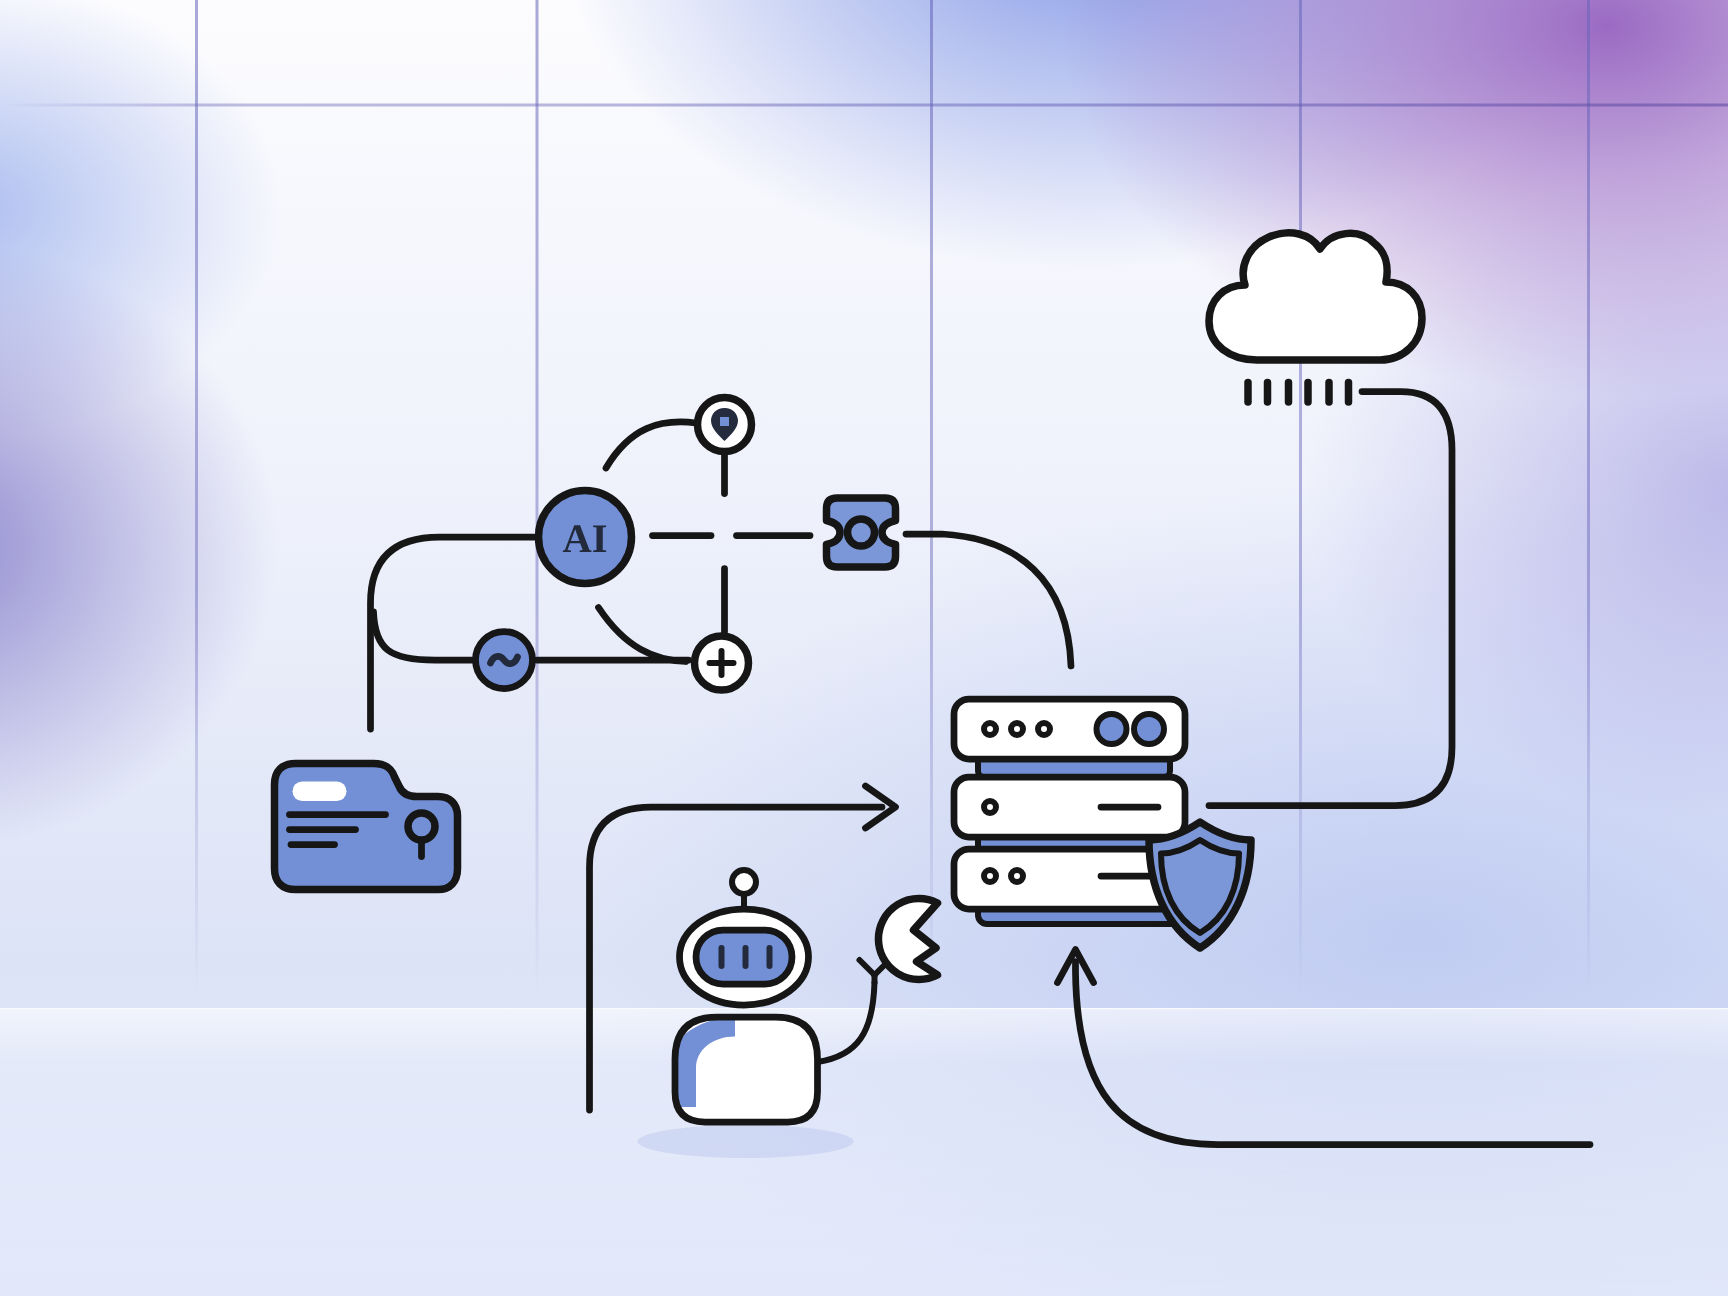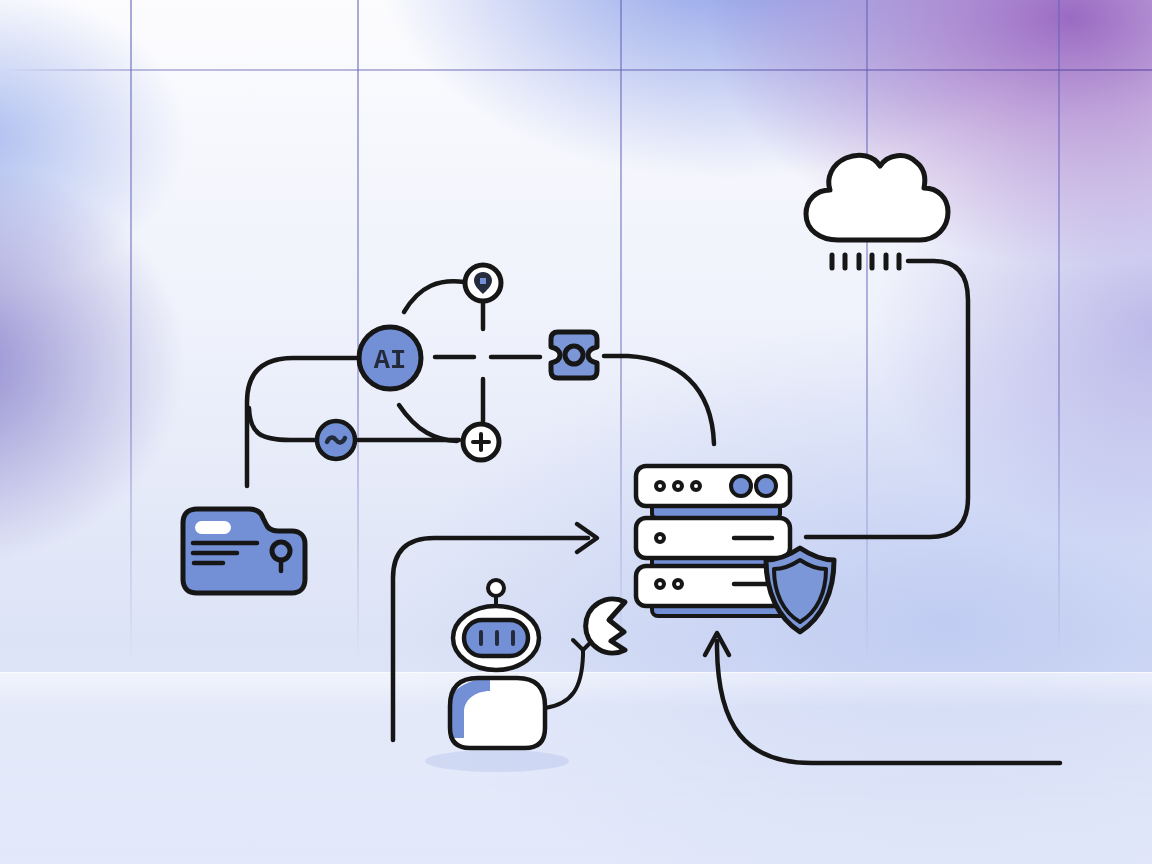--- a/index.html
+++ b/index.html
@@ -1,18 +1,18 @@
 <!DOCTYPE html>
 <html><head>
 <meta charset="utf-8">
 <style>
   html,body{margin:0;padding:0;background:#dfe4f5;}
   #canvas{
     position:relative;width:1152px;height:864px;overflow:hidden;
-    font-family:Liberation Mono, monospace;
+    font-family:Liberation Serif, serif;
     background:
       radial-gradient(560px 380px at 93% 2%,  rgba(146,94,190,0.92), rgba(146,94,190,0) 65%),
       radial-gradient(420px 320px at 101% 38%, rgba(136,126,214,0.50), rgba(136,126,214,0) 70%),
       radial-gradient(520px 340px at 63% -6%, rgba(112,136,226,0.85), rgba(112,136,226,0) 68%),
       radial-gradient(340px 300px at -4% 42%, rgba(134,126,202,0.90), rgba(134,126,202,0) 68%),
       radial-gradient(300px 220px at -2% 16%, rgba(148,170,235,0.75), rgba(148,170,235,0) 70%),
       radial-gradient(760px 420px at 82% 72%, rgba(168,184,238,0.55), rgba(168,184,238,0) 72%),
       linear-gradient(180deg,#fcfcfe 0%,#eef1fb 40%,#dce3f6 74%,#e6ebfa 100%);
   }
   .vgrid{

